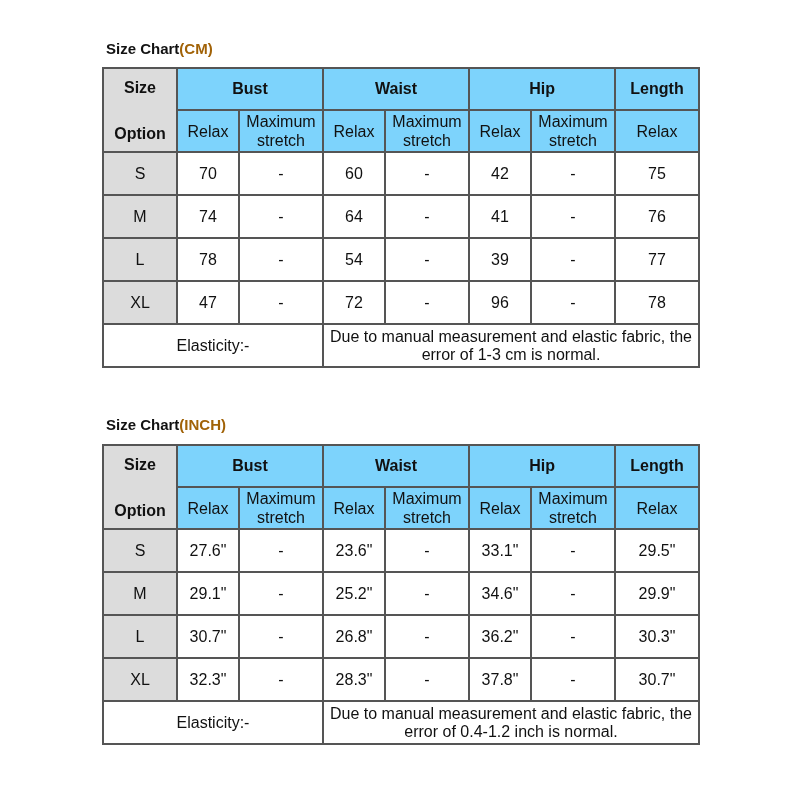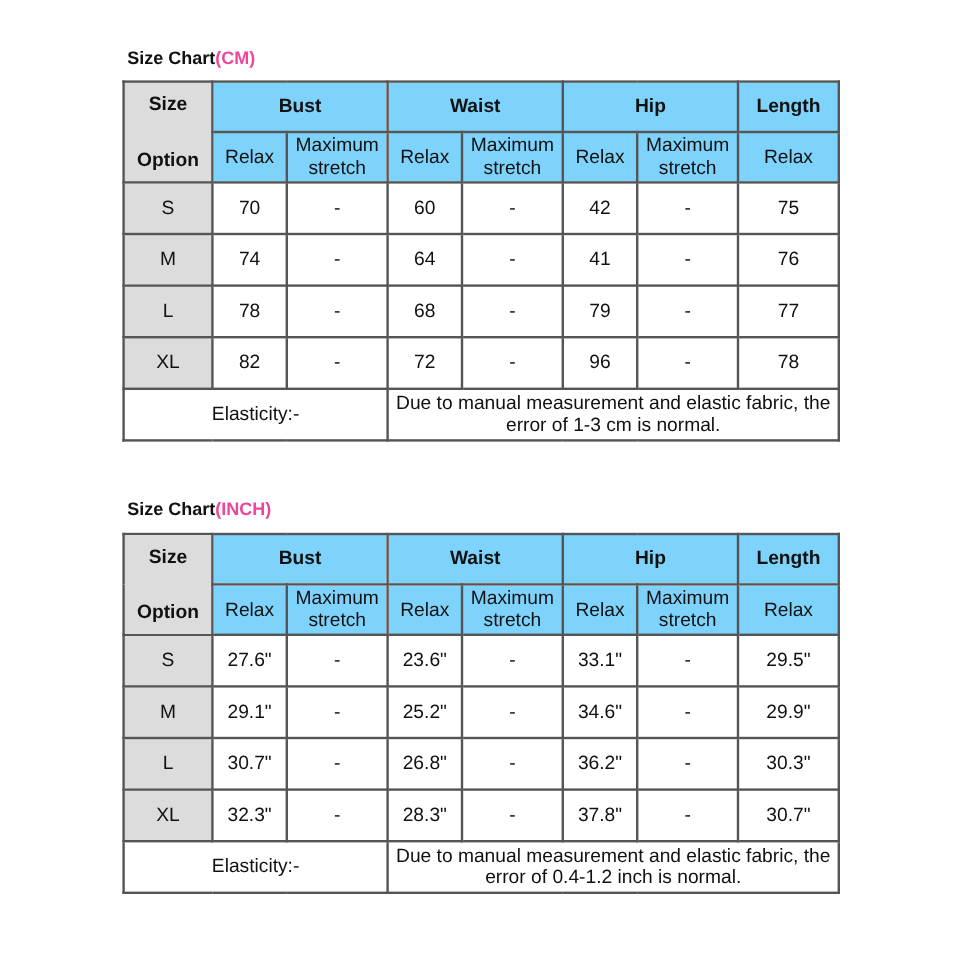--- a/index.html
+++ b/index.html
@@ -6,21 +6,21 @@
     body {
       width: 800px; height: 800px; background: #ffffff; position: relative;
       font-family: "Liberation Sans", sans-serif; color: #111;
       overflow: hidden;
     }
     .chart-title {
       position: absolute; left: 106px;
       font-size: 15px; font-weight: bold; color: #111;
       white-space: nowrap;
     }
-    .chart-title .unit { color: #ec4899; margin-top: 39px; }
+    .chart-title .unit { color: #a16207; margin-top: 39px; }
     table.size-table {
       position: absolute; left: 102px;
       border-collapse: collapse;
       table-layout: fixed;
       width: 596px;
     }
     table.size-table td {
       border: 2.5px solid #555;
       text-align: center; vertical-align: middle;
       padding: 0; font-size: 16px; color: #111;
@@ -91,29 +91,29 @@
     <td>64</td>
     <td>-</td>
     <td>41</td>
     <td>-</td>
     <td>76</td>
   </tr>
   <tr class="data-row">
     <td class="size-cell">L</td>
     <td>78</td>
     <td>-</td>
-    <td>68</td>
-    <td>-</td>
-    <td>79</td>
+    <td>54</td>
+    <td>-</td>
+    <td>39</td>
     <td>-</td>
     <td>77</td>
   </tr>
   <tr class="data-row">
     <td class="size-cell">XL</td>
-    <td>82</td>
+    <td>47</td>
     <td>-</td>
     <td>72</td>
     <td>-</td>
     <td>96</td>
     <td>-</td>
     <td>78</td>
   </tr>
   <tr>
     <td class="elastic-label" colspan="3">Elasticity:-</td>
     <td class="note" colspan="5">Due to manual measurement and elastic fabric, the error of 1-3 cm is normal.</td>

